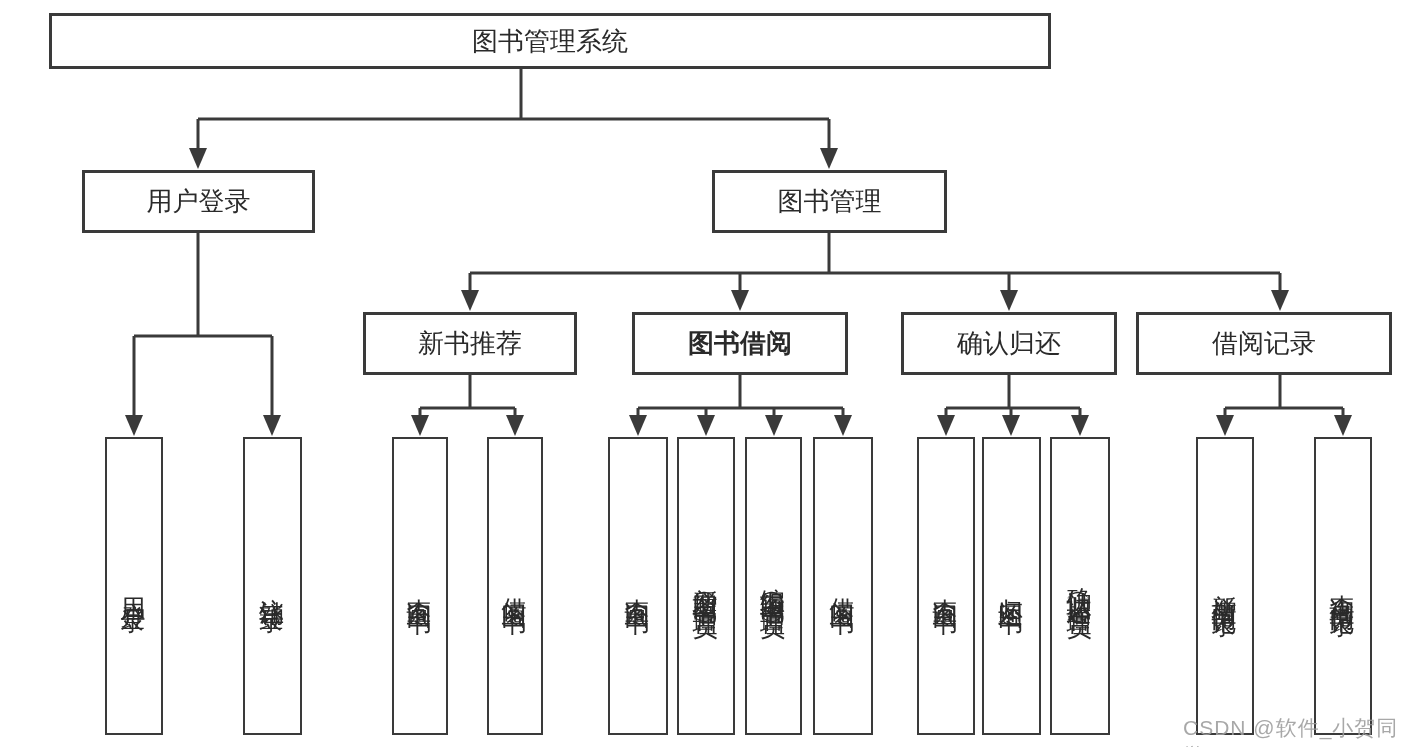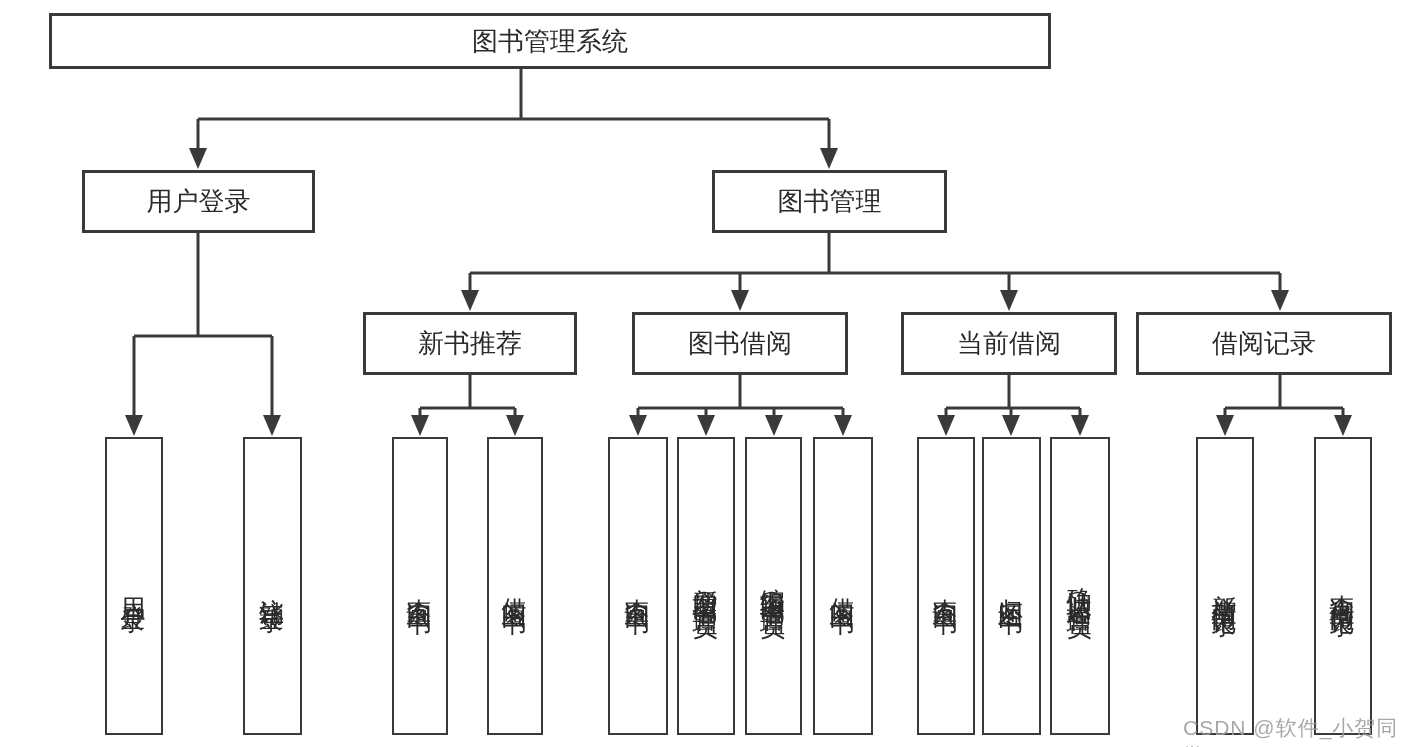--- a/index.html
+++ b/index.html
@@ -102,22 +102,22 @@
       <polygon points="1334,415 1352,415 1343,436"></polygon>
     </g>
   </svg>
 
   <div class="node" style="left:21px;top:13px;width:1002px;height:56px;margin-left:28px;">图书管理系统</div>
 
   <div class="node" style="left:82px;top:170px;width:233px;height:63px;">用户登录</div>
   <div class="node" style="left:363px;top:312px;width:214px;height:63px;">新书推荐</div>
 
   <div class="node" style="left:712px;top:170px;width:235px;height:63px;">图书管理</div>
-  <div class="node" style="left:632px;top:312px;width:216px;height:63px;">图书借阅</div>
-  <div class="node" style="left:901px;top:312px;width:216px;height:63px;">当前借阅</div>
+  <div class="node" style="left:632px;top:312px;width:216px;height:63px;font-weight:bold;">图书借阅</div>
+  <div class="node" style="left:901px;top:312px;width:216px;height:63px;">确认归还</div>
   <div class="node" style="left:1136px;top:312px;width:256px;height:63px;">借阅记录</div>
 
   <div class="node leaf" style="left:105px;top:437px;width:58px;height:298px;">用户登录</div>
   <div class="node leaf" style="left:243px;top:437px;width:59px;height:298px;">注销登录</div>
 
   <div class="node leaf" style="left:392px;top:437px;width:56px;height:298px;">查询图书</div>
   <div class="node leaf" style="left:487px;top:437px;width:56px;height:298px;">借阅图书</div>
 
   <div class="node leaf" style="left:608px;top:437px;width:60px;height:298px;">查询图书</div>
   <div class="node leaf" style="left:677px;top:437px;width:58px;height:298px;">新增图书（管理员）</div>

